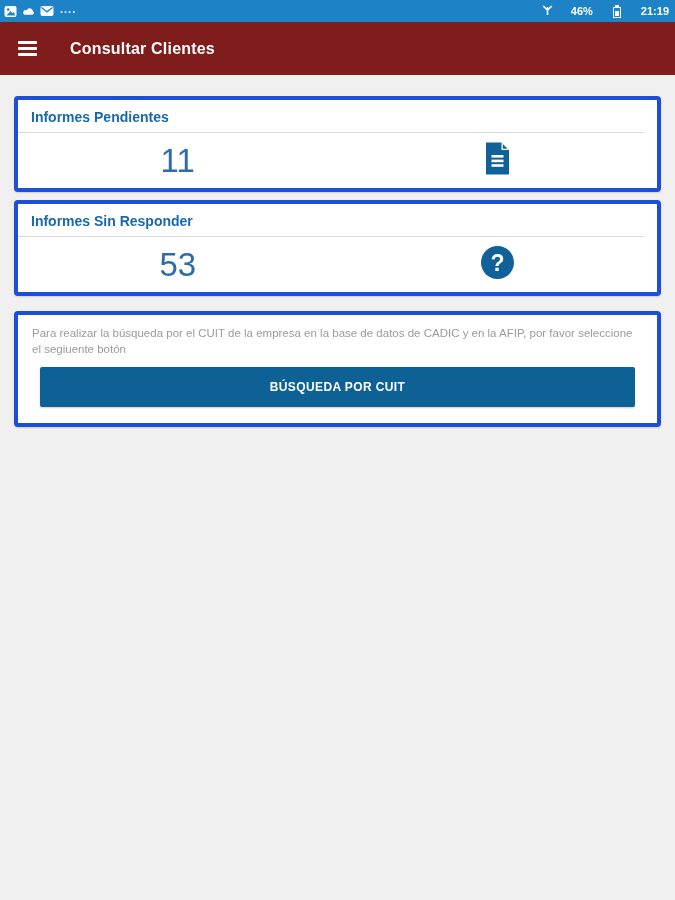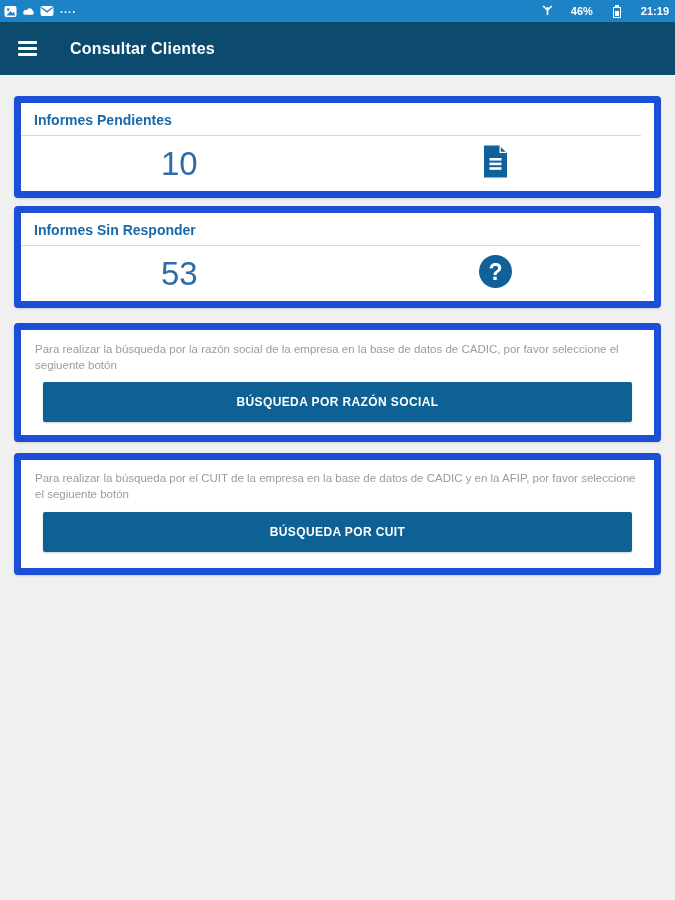--- a/index.html
+++ b/index.html
@@ -21,36 +21,36 @@
   .sb-left .ic { display: inline-flex; }
   .sb-dots { font-size: 11px; font-weight: bold; letter-spacing: 1px; line-height: 10px; margin-left: 2px; position: relative; top: -2px; }
   .sb-right { gap: 18px; font-size: 11px; font-weight: bold; }
   .battery { width: 8px; height: 13px; position: relative; margin: 0 2px; }
   .battery .cap { position: absolute; top: 0; left: 2px; width: 4px; height: 2px; background: #fff; }
   .battery .case { position: absolute; top: 2px; left: 0; width: 8px; height: 11px; border: 1px solid #fff; }
   .battery .fill { position: absolute; left: 1px; right: 1px; bottom: 1px; height: 45%; background: #fff; }
 
   
   .app-bar {
-    height: 53px; background: #0c4a6e; color: #fff;
+    height: 53px; background: #7f1d1d; color: #fff;
     display: flex; align-items: center; flex: 0 0 auto;
   }
   .menu-btn {
     background: none; border: none; width: 54px; height: 53px;
     display: flex; align-items: center; justify-content: center; cursor: pointer;
   }
   .menu-glyph { display: inline-block; width: 19px; }
   .menu-glyph span { display: block; height: 2.5px; background: #fff; margin: 0 0 3.5px; border-radius: 1px; }
   .menu-glyph span:last-child { margin-bottom: 0; }
   .app-title { font-size: 16px; font-weight: bold; margin-left: 16px; letter-spacing: 0.2px; }
 
   
   .content { flex: 1; padding: 21px 14px 0; overflow: hidden; }
   .card {
-    background: #fff; border: 7px solid #1d4ed8; border-radius: 4px;
+    background: #fff; border: 4px solid #1d4ed8; border-radius: 4px;
     box-shadow: 0 1px 2px rgba(0,0,0,0.14);
   }
   .card-title {
     color: #1968a9; font-size: 14px; font-weight: bold;
     padding: 9px 13px 7px; line-height: 16px;
   }
   .divider { border-bottom: 1px solid #d9d9d9; margin: 0 13px 0 0; }
   .stat-card { margin-bottom: 8px; }
   .stat-card.second { margin-bottom: 15px; }
   .stat-body { height: 55px; display: flex; align-items: center; }
@@ -129,21 +129,21 @@
     <h1 class="app-title">Consultar Clientes</h1>
   </header>
 
   <main class="content">
 
     <section class="card stat-card">
       <div class="card-title">Informes Pendientes</div>
       <div class="divider"></div>
       <div class="stat-body">
         <div class="stat-half">
-          <span class="stat-count">10</span>
+          <span class="stat-count">11</span>
         </div>
         <div class="stat-half">
           <span>
             <svg width="27" height="33" viewBox="0 0 27 33">
               <path d="M2 0.5 H17.5 L25 8 V32.5 H2 Z" fill="#10609a"></path>
               <path d="M17.5 0.5 L25 8 H17.5 Z" fill="#ffffff"></path>
               <path d="M18.8 2.2 L23.3 6.7 L18.8 6.7 Z" fill="#10609a"></path>
               <rect x="7.5" y="13" width="12" height="2.6" fill="#ffffff"></rect>
               <rect x="7.5" y="17.6" width="12" height="2.6" fill="#ffffff"></rect>
               <rect x="7.5" y="22.2" width="12" height="2.6" fill="#ffffff"></rect>
@@ -164,24 +164,20 @@
           <span>
             <svg width="35" height="35" viewBox="0 0 35 35">
               <circle cx="17.5" cy="17.5" r="16.5" fill="#10609a"></circle>
               <text x="17.5" y="25.5" text-anchor="middle" font-family="Liberation Sans, sans-serif" font-size="23" font-weight="bold" fill="#ffffff">?</text>
             </svg>
           </span>
         </div>
       </div>
     </section>
 
-    <section class="card action-card">
-      <p class="desc">Para realizar la búsqueda por la razón social de la empresa en la base de datos de CADIC, por favor seleccione el segiuente botón</p>
-      <button class="btn">BÚSQUEDA POR RAZÓN SOCIAL</button>
-    </section>
 
     <section class="card action-card tall">
       <p class="desc">Para realizar la búsqueda por el CUIT de la empresa en la base de datos de CADIC y en la AFIP, por favor seleccione el segiuente botón</p>
       <button class="btn">BÚSQUEDA POR CUIT</button>
     </section>
 
   </main>
 </div>
 
 </body></html>

